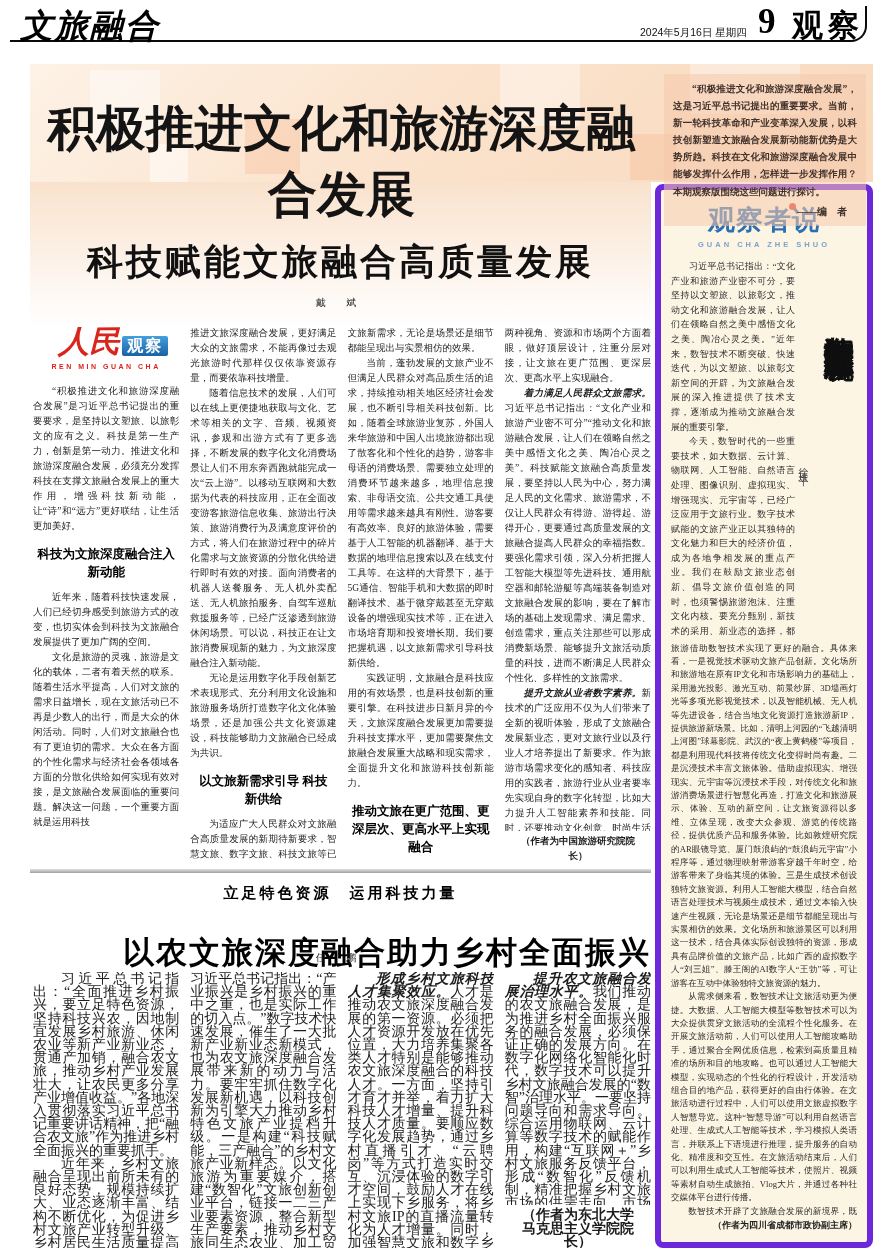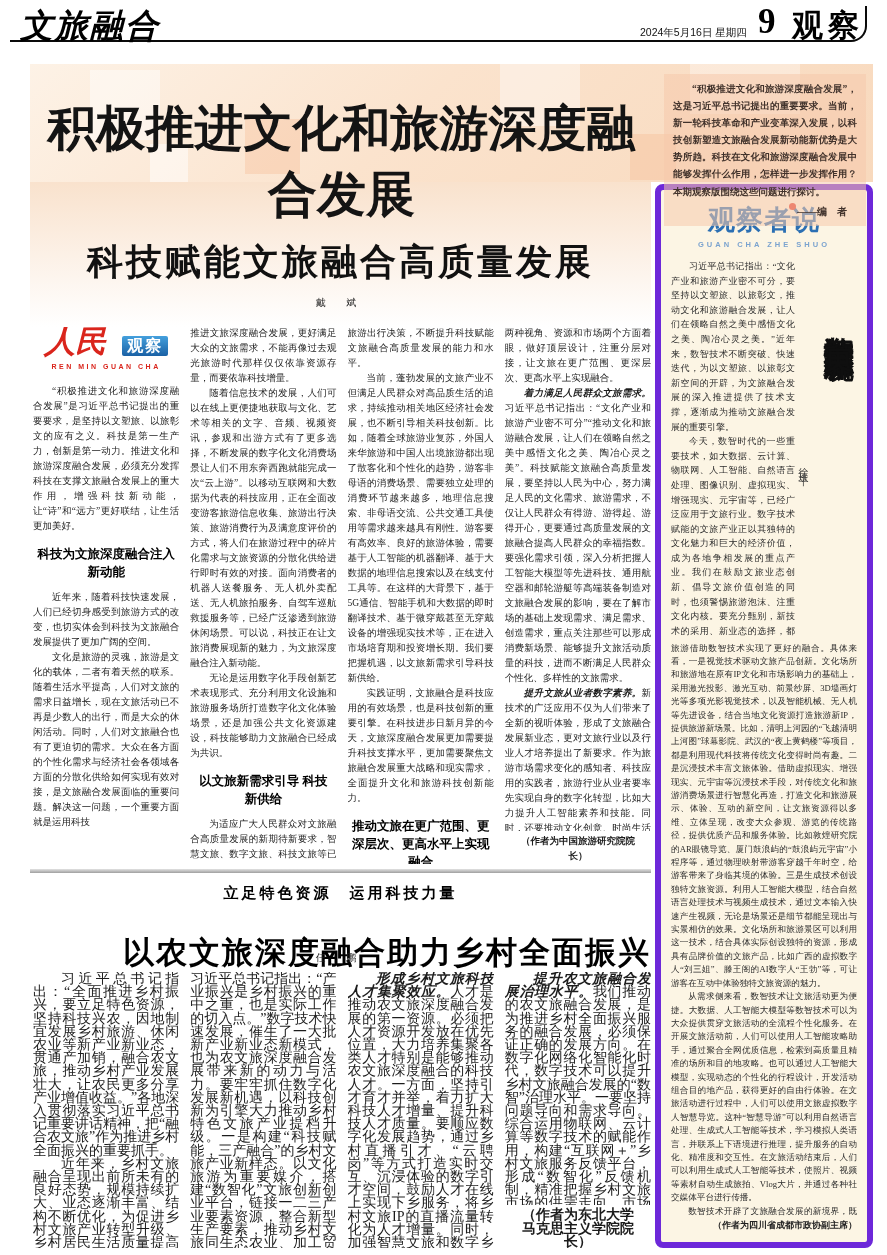--- a/index.html
+++ b/index.html
@@ -43,21 +43,21 @@
   .cols-bottom .col{font-size:14px;line-height:13.2px;text-align:justify;}
   .blk{margin:0;}
   .blk-p{text-indent:2em;}
   .blk-c{text-indent:0;}
   .blk-h{font-family:"Liberation Sans",sans-serif;font-weight:bold;font-size:12.5px;line-height:1.45;
       text-align:center;text-indent:0;margin:11px 4px 9px;color:#000;}
   .plead{font-weight:bold;font-style:italic;}
   .attr{font-weight:bold;text-indent:0;text-align:center;margin:3px 12px 0;}
   
   .rmgc{width:124px;margin:2px auto 10px;}
-  .rmgc-row{display:flex;align-items:flex-end;justify-content:space-between;}
+  .rmgc-row{display:flex;align-items:flex-end;justify-content:flex-end;}
   .rmgc-main{color:#da251c;font-size:31px;font-weight:900;font-style:italic;line-height:0.9;
       font-family:"DejaVu Serif",serif;}
   .rmgc-badge{background:linear-gradient(#44a0dd,#1a61a5);color:#fff;font-family:"Liberation Sans",sans-serif;
       font-weight:bold;font-size:16px;padding:2px 5px 3px;letter-spacing:2px;border-radius:2px;margin-left:2px;}
   .rmgc-sub{color:#da251c;font-family:"Liberation Sans",sans-serif;font-weight:bold;font-size:7px;
       letter-spacing:2.5px;text-align:center;margin-top:3px;white-space:nowrap;}
   
   .divider{position:absolute;left:30px;top:869px;width:621px;height:4px;
       background:linear-gradient(#e2e2e2,#9f9f9f);}
   .kicker{position:absolute;left:30px;top:884px;width:621px;text-align:center;
@@ -138,21 +138,21 @@
         <p class="blk blk-c">推进文旅深度融合发展，更好满足大众的文旅需求，不能再像过去观光旅游时代那样仅仅依靠资源存量，而要依靠科技增量。</p>
         <p class="blk blk-p">随着信息技术的发展，人们可以在线上更便捷地获取与文化、艺术等相关的文字、音频、视频资讯，参观和出游方式有了更多选择，不断发展的数字化文化消费场景让人们不用东奔西跑就能完成一次“云上游”。以移动互联网和大数据为代表的科技应用，正在全面改变游客旅游信息收集、旅游出行决策、旅游消费行为及满意度评价的方式，将人们在旅游过程中的碎片化需求与文旅资源的分散化供给进行即时有效的对接。面向消费者的机器人送餐服务、无人机外卖配送、无人机旅拍服务、自驾车巡航救援服务等，已经广泛渗透到旅游休闲场景。可以说，科技正在让文旅消费展现新的魅力，为文旅深度融合注入新动能。</p>
         <p class="blk blk-p">无论是运用数字化手段创新艺术表现形式、充分利用文化设施和旅游服务场所打造数字化文化体验场景，还是加强公共文化资源建设，科技能够助力文旅融合已经成为共识。</p>
         <p class="blk blk-h">以文旅新需求引导
 科技新供给</p>
         <p class="blk blk-p">为适应广大人民群众对文旅融合高质量发展的新期待新要求，智慧文旅、数字文旅、科技文旅等已经从概念变为现实。从政府主导的指挥平台建设，到旅游目的地规划、建设、推广和运营，智慧文旅、数字文旅、科技文旅不断转化为大量大众可见可感的项目、产品和服务。我们要着眼</p>
       </div>
   </div>
   <div class="col">
     <div class="col-flow">
-        <p class="blk blk-c">旅游出行决策，不断提升科技赋能文旅融合高质量发展的能力和水平。</p>
+        <p class="blk blk-c">文旅新需求，无论是场景还是细节都能呈现出与实景相仿的效果。</p>
         <p class="blk blk-p">当前，蓬勃发展的文旅产业不但满足人民群众对高品质生活的追求，持续推动相关地区经济社会发展，也不断引导相关科技创新。比如，随着全球旅游业复苏，外国人来华旅游和中国人出境旅游都出现了散客化和个性化的趋势，游客非母语的消费场景、需要独立处理的消费环节越来越多，地理信息搜索、非母语交流、公共交通工具使用等需求越来越具有刚性。游客要有高效率、良好的旅游体验，需要基于人工智能的机器翻译、基于大数据的地理信息搜索以及在线支付工具等。在这样的大背景下，基于5G通信、智能手机和大数据的即时翻译技术、基于微穿戴甚至无穿戴设备的增强现实技术等，正在进入市场培育期和投资增长期。我们要把握机遇，以文旅新需求引导科技新供给。</p>
         <p class="blk blk-p">实践证明，文旅融合是科技应用的有效场景，也是科技创新的重要引擎。在科技进步日新月异的今天，文旅深度融合发展更加需要提升科技支撑水平，更加需要聚焦文旅融合发展重大战略和现实需求，全面提升文化和旅游科技创新能力。</p>
         <p class="blk blk-h">推动文旅在更广范围、更深层次、更高水平上实现融合</p>
       </div>
   </div>
   <div class="col">
     <div class="col-flow">
         <p class="blk blk-c">两种视角、资源和市场两个方面着眼，做好顶层设计，注重分层对接，让文旅在更广范围、更深层次、更高水平上实现融合。</p>
         <p class="blk blk-p"><span class="plead">着力满足人民群众文旅需求。</span>习近平总书记指出：“文化产业和旅游产业密不可分”“推动文化和旅游融合发展，让人们在领略自然之美中感悟文化之美、陶冶心灵之美”。科技赋能文旅融合高质量发展，要坚持以人民为中心，努力满足人民的文化需求、旅游需求，不仅让人民群众有得游、游得起、游得开心，更要通过高质量发展的文旅融合提高人民群众的幸福指数。要强化需求引领，深入分析把握人工智能大模型等先进科技、通用航空器和邮轮游艇等高端装备制造对文旅融合发展的影响，要在了解市场的基础上发现需求、满足需求、创造需求，重点关注那些可以形成消费新场景、能够提升文旅活动质量的科技，进而不断满足人民群众个性化、多样性的文旅需求。</p>
         <p class="blk blk-p"><span class="plead">提升文旅从业者数字素养。</span>新技术的广泛应用不仅为人们带来了全新的视听体验，形成了文旅融合发展新业态，更对文旅行业以及行业人才培养提出了新要求。作为旅游市场需求变化的感知者、科技应用的实践者，旅游行业从业者要率先实现自身的数字化转型，比如大力提升人工智能素养和技能。同时，还要推动文化创意、时尚生活等领域的从业者加强与旅游景区度假区、旅行服务等领域的从业者合作，用科技为传统企业赋能，让文化引领旅游发展，让旅游为文化扩大市场。</p>

